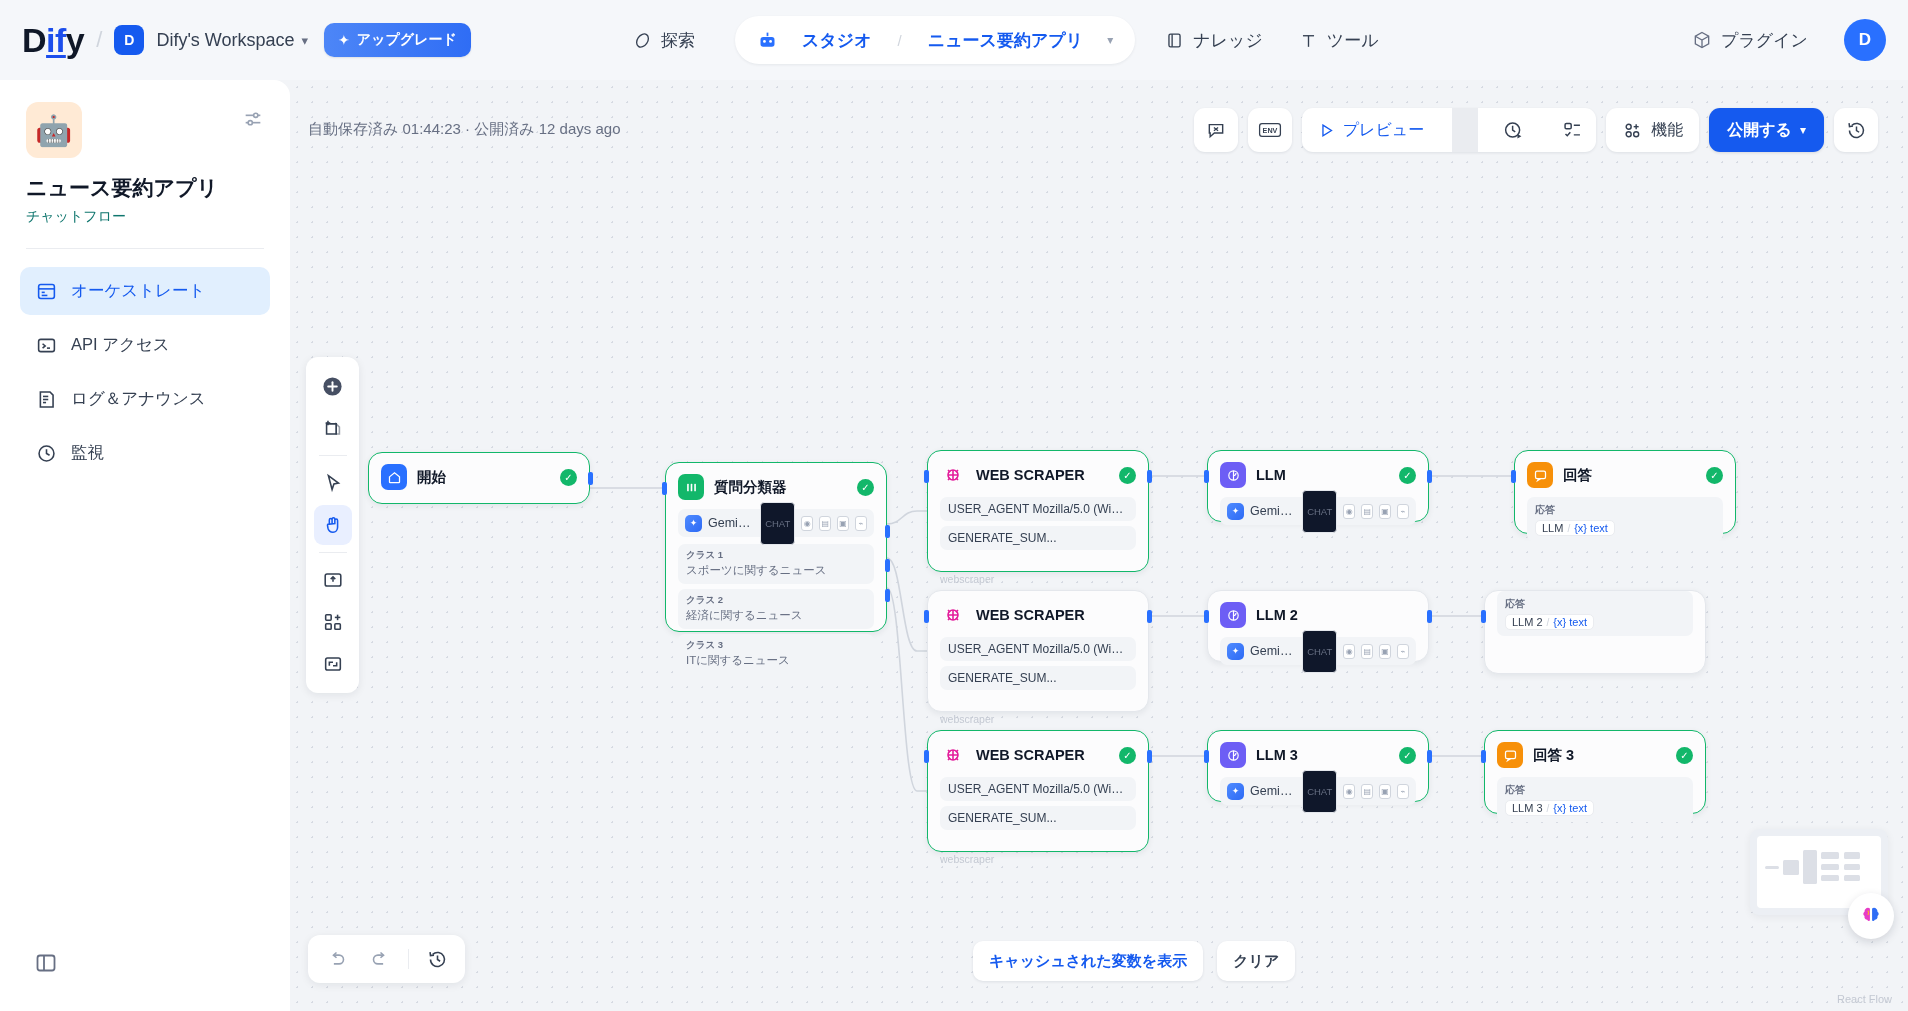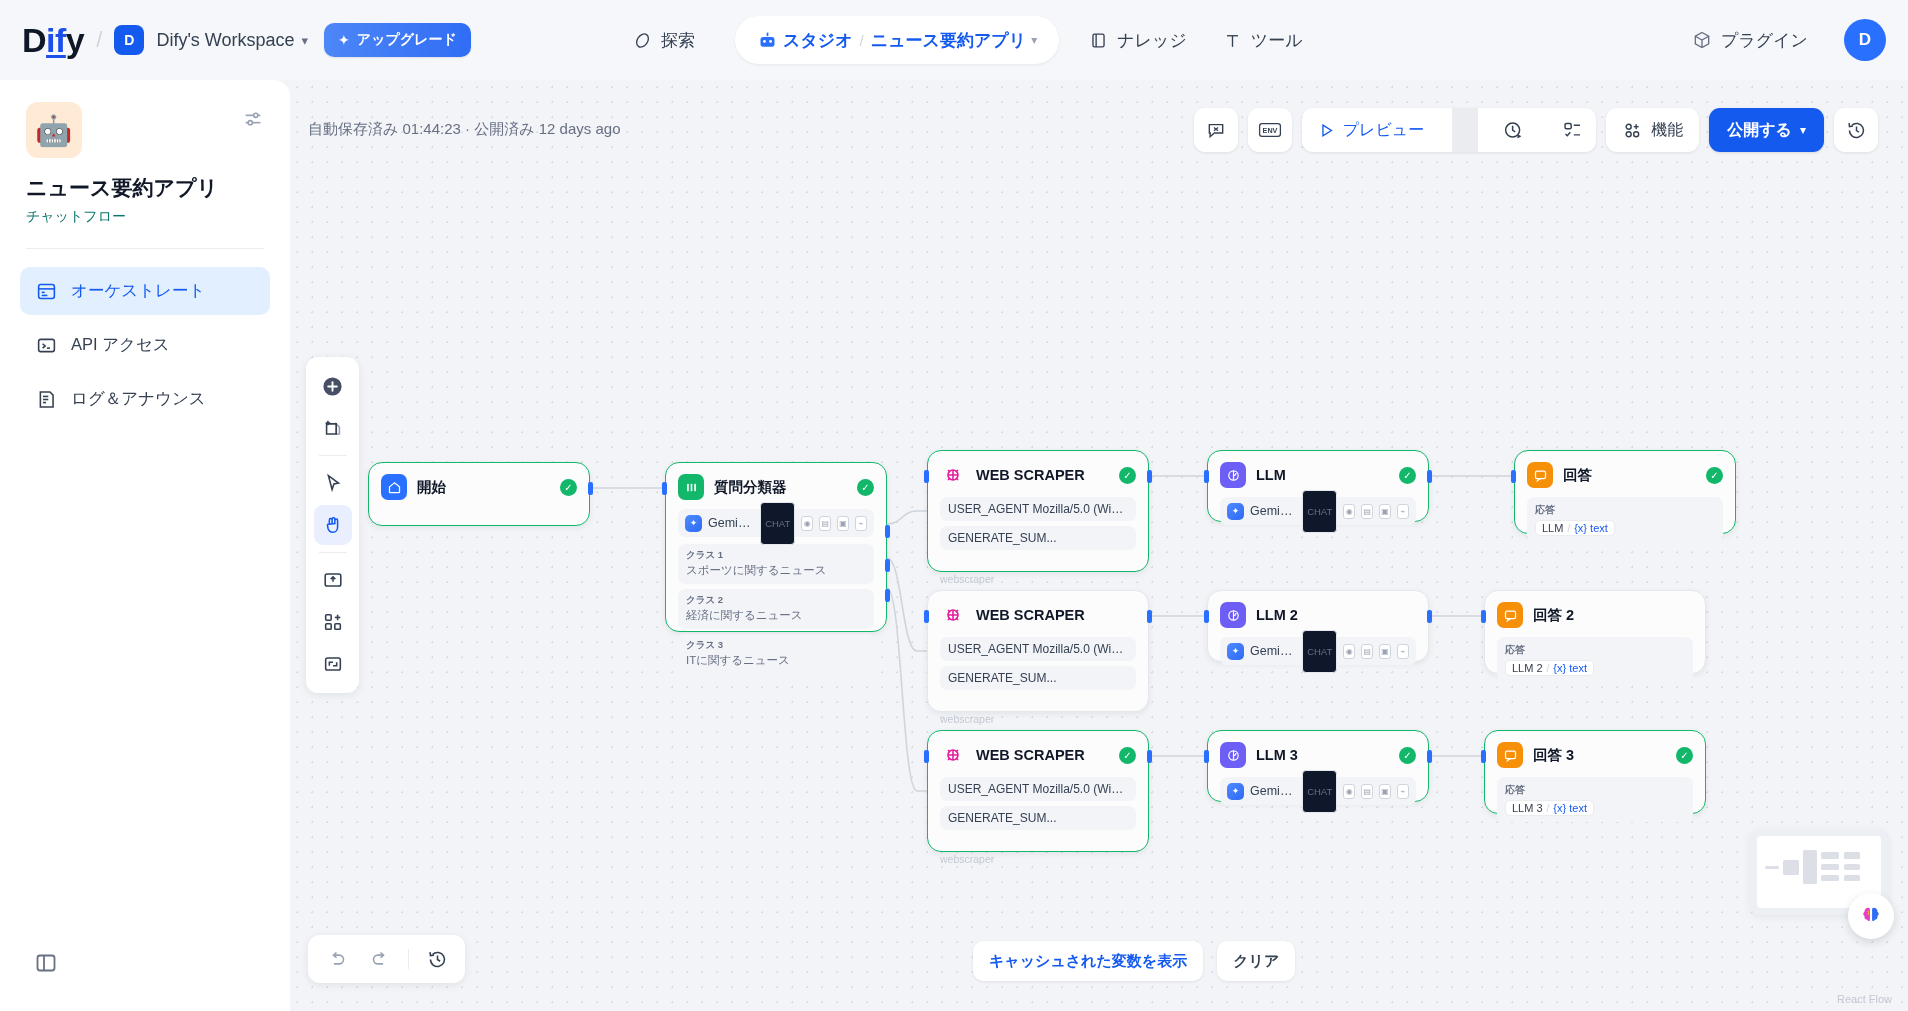--- a/index.html
+++ b/index.html
@@ -37,21 +37,21 @@
   .nav-center {
     position: absolute; left: 615px; top: 0; height: 80px;
     display: flex; align-items: center; gap: 0;
   }
   .nav-item {
     display: flex; align-items: center; gap: 9px; padding: 0 18px; height: 44px;
     font-size: 17px; color: #354052; cursor: pointer; border-radius: 22px;
   }
   .nav-pill {
     background: #fff; border-radius: 24px; height: 48px; padding: 0 22px;
-    display: flex; align-items: center; gap: 5px;
+    display: flex; align-items: center; gap: 24px;
     box-shadow: 0 1px 3px rgba(16,24,40,.07);
     margin-left: 22px; margin-right: 12px;
   }
   .nav-pill .blue { color: #155aef; font-size: 17px; font-weight: 600; }
   .nav-pill .divider { color: #d0d5dd; font-size: 15px; margin: 0 2px; }
   .nav-right {
     position: absolute; right: 22px; top: 0; height: 80px;
     display: flex; align-items: center; gap: 18px;
   }
   .avatar {
@@ -312,20 +312,27 @@
     </div>
     <div class="side-item">
       <svg width="21" height="21" viewBox="0 0 24 24" fill="none" stroke="#354052" stroke-width="1.8">
         <path d="M5 3.5h11l3.5 3.5v13.5H5z"></path>
           <line x1="8" y1="8.5" x2="14" y2="8.5"></line>
           <line x1="8" y1="12" x2="14" y2="12"></line>
           <line x1="8" y1="15.5" x2="11.5" y2="15.5"></line>
       </svg>
       <span>ログ＆アナウンス</span>
     </div>
+    <div class="side-item">
+      <svg width="21" height="21" viewBox="0 0 24 24" fill="none" stroke="#354052" stroke-width="1.8">
+        <circle cx="12" cy="12" r="8.5"></circle>
+          <polyline points="12,7 12,12 15.5,14"></polyline>
+      </svg>
+      <span>監視</span>
+    </div>
   </div>
   <div class="side-collapse">
     <svg width="24" height="24" viewBox="0 0 24 24" fill="none" stroke="#676f83" stroke-width="1.8">
       <rect x="3.5" y="4.5" width="17" height="15" rx="2.5"></rect>
         <line x1="10" y1="4.5" x2="10" y2="19.5"></line>
     </svg>
   </div>
 </div>
 
 <div class="canvas">
@@ -452,21 +459,21 @@
       <path d="M597 508 C 612 508 612 711 627 711 L637 711"></path>
       <path d="M859 396 L917 396"></path>
       <path d="M859 536 L917 536"></path>
       <path d="M859 676 L917 676"></path>
       <path d="M1139 396 L1224 396"></path>
       <path d="M1139 536 L1194 536"></path>
       <path d="M1139 676 L1194 676"></path>
     </g>
   </svg>
 
-  <div class="node" style="left:78px;top:382px;width:222px;height:64px">
+  <div class="node" style="left:78px;top:372px;width:222px;height:52px">
     <div class="port" style="right:-4px;top:19px"></div>
     <div class="node-hd">
       <div class="n-icon" style="background:#2970ff">
         <svg width="15" height="15" viewBox="0 0 24 24" fill="none" stroke="#fff" stroke-width="2">
             <path d="M4 11l8-6.5 8 6.5v8a1 1 0 0 1-1 1H5a1 1 0 0 1-1-1z"></path>
           </svg>
       </div>
       <div class="n-title">開始</div>
       <div class="n-check">✓</div>
     </div>
@@ -671,29 +678,20 @@
           <span class="a1">LLM</span>
           <span class="sl">/</span>
           <span class="a2">{x} text</span>
         </div>
       </div>
     </div>
   </div>
 
   <div class="node" style="left:1194px;top:510px;width:222px;height:84px;border-color:#e4e7ec">
     <div class="port" style="left:-4px;top:19px"></div>
-    <div class="node-hd">
-      <div class="n-icon" style="background:#f79009">
-        <svg width="15" height="15" viewBox="0 0 24 24" fill="none" stroke="#fff" stroke-width="2">
-            <rect x="4" y="5" width="16" height="12" rx="2.5"></rect>
-            <path d="M9 17l-1.5 3 4.5-3"></path>
-          </svg>
-      </div>
-      <div class="n-title">回答 2</div>
-    </div>
     <div class="n-body">
       <div class="ans-box">
         <div class="ans-lbl">応答</div>
         <div class="ans-pill">
           <span class="a1">LLM 2</span>
           <span class="sl">/</span>
           <span class="a2">{x} text</span>
         </div>
       </div>
     </div>

